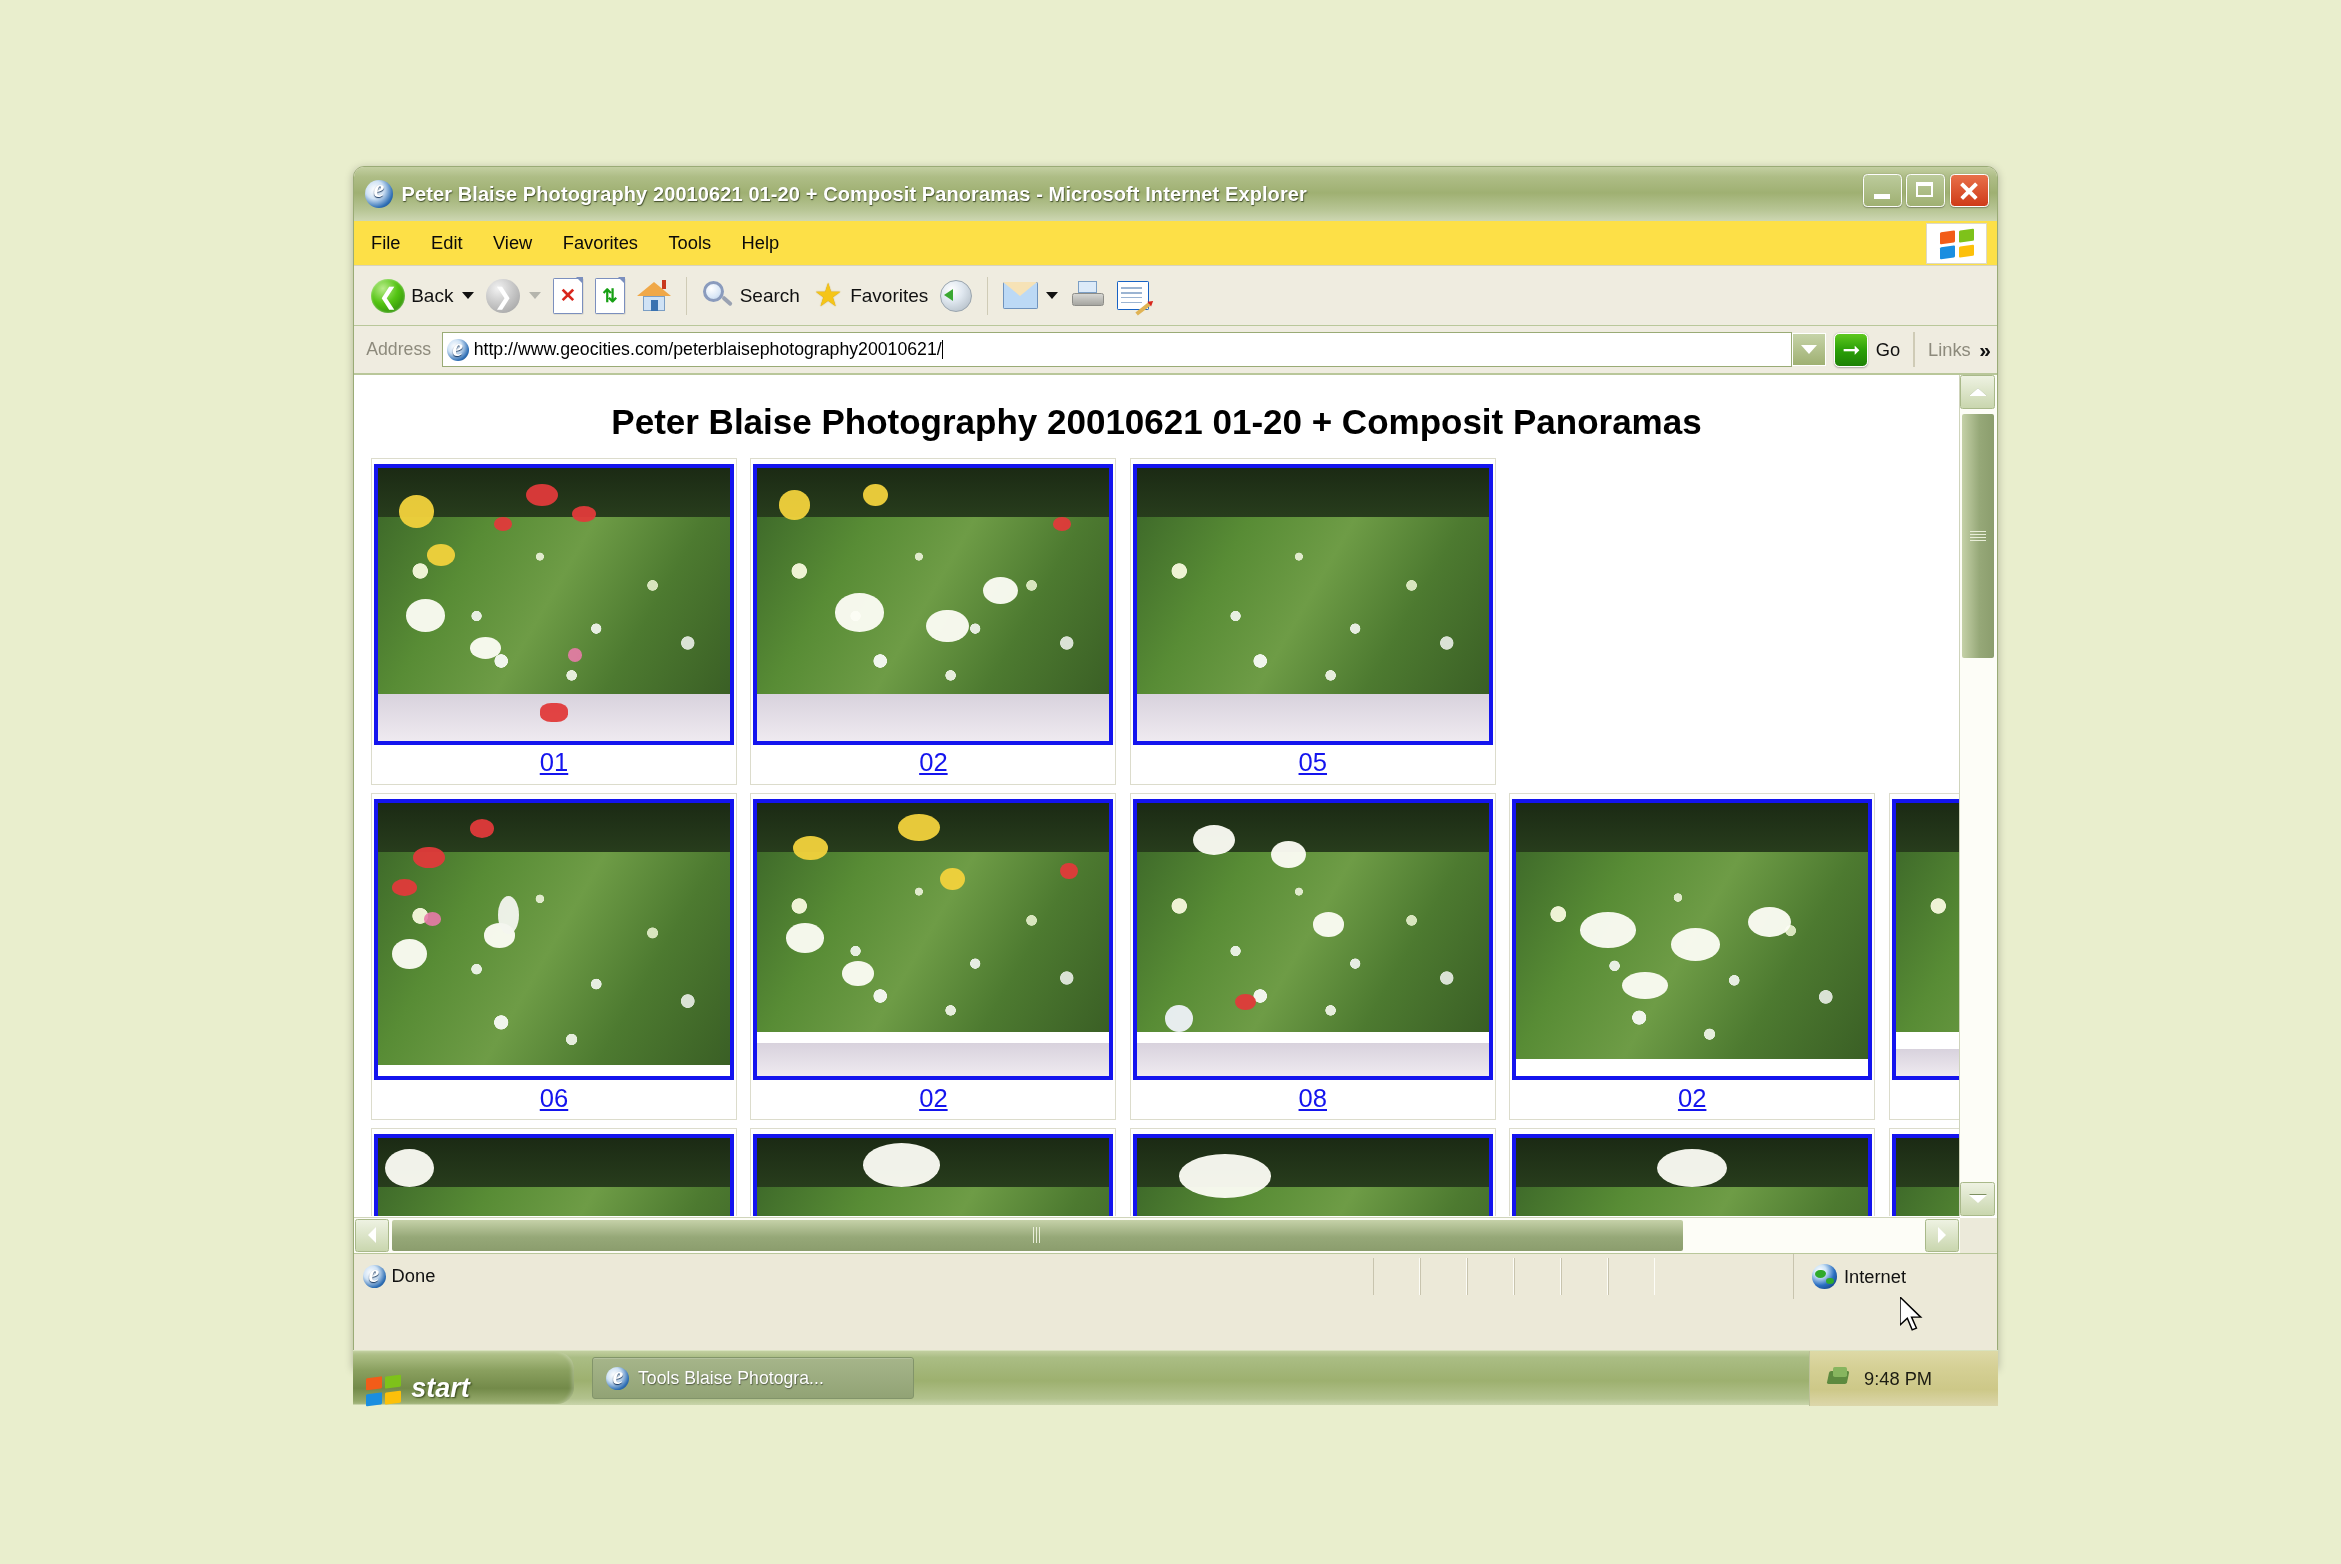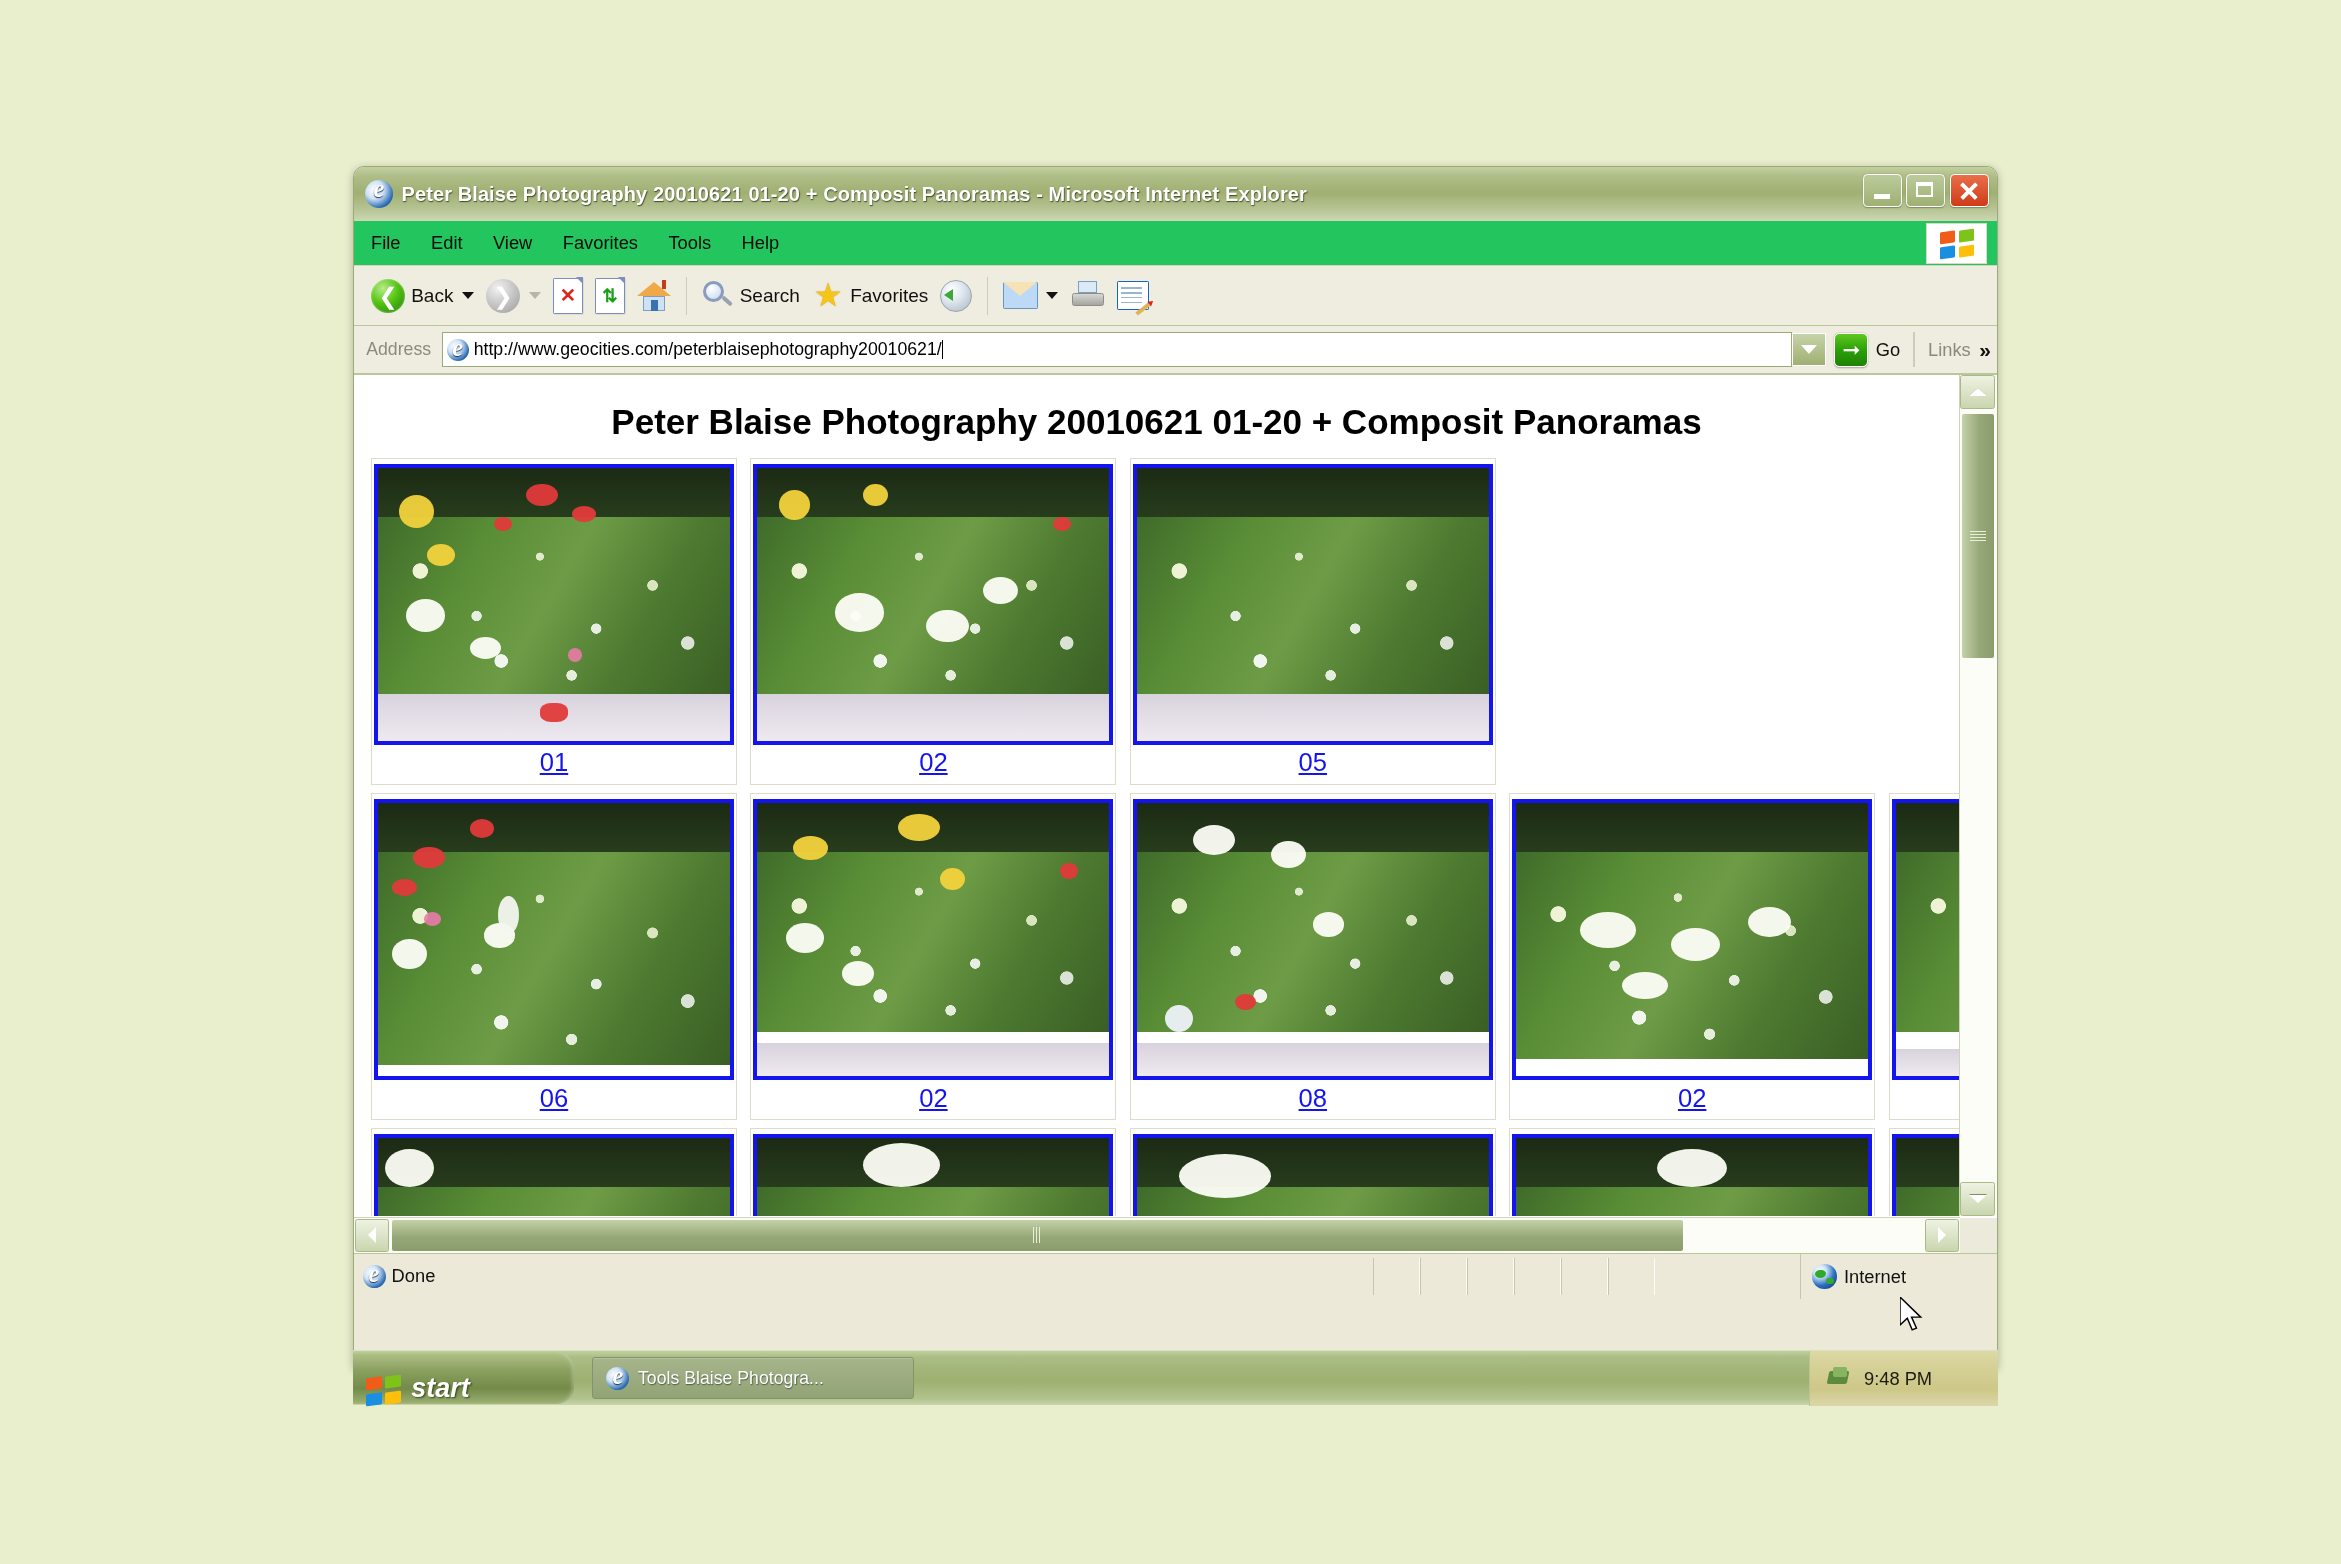--- a/index.html
+++ b/index.html
@@ -60,21 +60,21 @@
   .wbtn.min:after{content:"";position:absolute;left:9.8px;bottom:7.3px;width:16px;height:4.3px;background:#fff;}
   .wbtn.max:after{content:"";position:absolute;left:9.1px;top:6.7px;width:17px;height:14.6px;border:2.4px solid #fff;border-top-width:4.9px;box-sizing:border-box;}
   .wbtn.close:before,.wbtn.close:after{
     content:"";position:absolute;left:50%;top:50%;width:21px;height:3.7px;background:#fff;
     border-radius:0.6px;
   }
   .wbtn.close:before{transform:translate(-50%,-50%) rotate(45deg);}
   .wbtn.close:after{transform:translate(-50%,-50%) rotate(-45deg);}
   
   #menubar{
-    height:44px;background:#22c55e;display:flex;align-items:center;
+    height:44px;background:#fde047;display:flex;align-items:center;
     border-bottom:0.6px solid #d8d3bd;position:relative;
   }
   .menu-item{
     font-size:18.3px;color:#0a0a0a;padding:3.7px 13.4px;margin-left:3.7px;cursor:default;
   }
   #win-logo{
     position:absolute;right:9.8px;top:2.4px;width:59px;height:39px;
     background:#fff;border:0.6px solid #ddd9c6;
     display:flex;align-items:center;justify-content:center;
   }
@@ -225,21 +225,21 @@
   
   #statusbar{
     height:45px;background:#ece9d8;border-top:1.2px solid #b9c79a;display:flex;align-items:center;
     box-sizing:border-box;position:relative;
   }
   #status-ie{width:23px;height:23px;margin:0 6.1px 0 8.5px;flex:none;position:relative;}
   #status-text{font-size:18.3px;color:#111;}
   #status-panes{position:absolute;right:342px;top:3.7px;display:flex;height:37px;}
   .pane{width:45px;border-left:0.6px solid #c8c4ae;border-right:0.6px solid #fdfdf7;}
   #status-zone{position:absolute;right:91px;top:0;height:45px;display:flex;align-items:center;
-    border-left:0.6px solid #c8c4ae;padding-left:11px;}
+    border-left:0.6px solid #c8c4ae;padding-left:18px;}
   #zone-globe{width:24.4px;height:24.4px;border-radius:50%;margin-right:7.3px;flex:none;
     background:radial-gradient(circle at 32% 28%,#ffffff 0%,#cde4f7 25%,#2b6fc2 58%,#0d2f63 100%);position:relative;}
   #zone-globe:before{content:"";position:absolute;left:3px;top:5.5px;width:10.4px;height:8px;background:#2faa2b;border-radius:50% 45% 55% 50%;}
   #zone-globe:after{content:"";position:absolute;right:3px;bottom:4.3px;width:7.3px;height:6.1px;background:#2faa2b;border-radius:50%;}
   #zone-text{font-size:18.3px;color:#111;}
   
   #taskbar{
     position:absolute;left:353px;top:1350px;width:1645px;height:55px;
     background:linear-gradient(to bottom,#c2cfa0 0%,#aabd84 12%,#9db06f 55%,#b2c28d 88%,#c9d5ab 100%);
     border-top:1.2px solid #d9e2bf;

